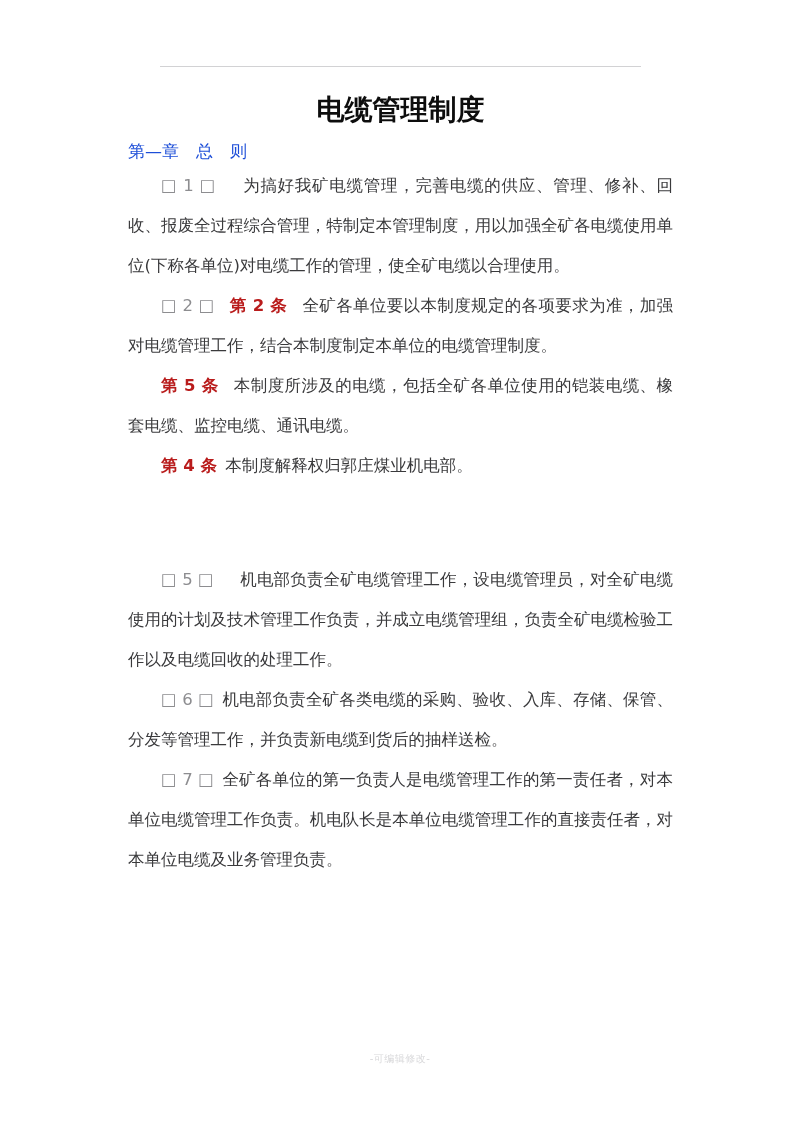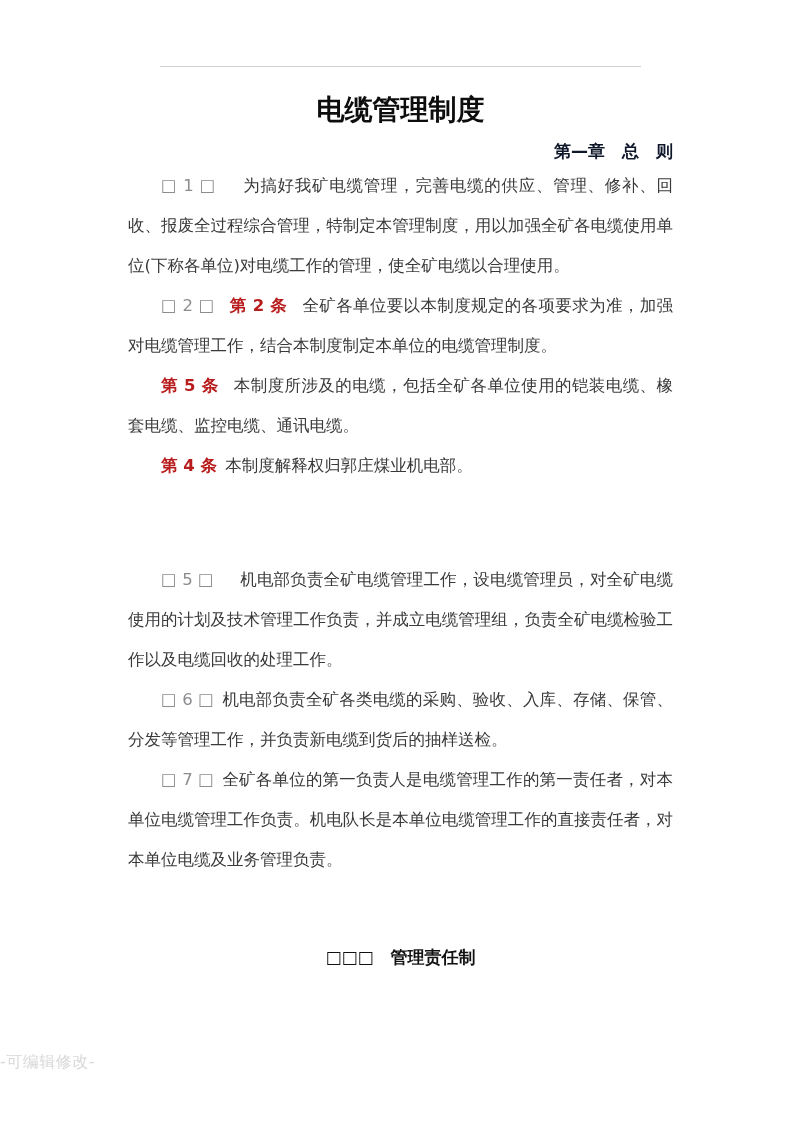--- a/index.html
+++ b/index.html
@@ -51,25 +51,25 @@
     text-align: center;
     letter-spacing: 0px;
     line-height: 40px;
     margin: 0;
     padding: 0 0 0 0;
     color: #0d0d0d;
   }
 
   .chapter-sub {
     font-size: 17px;
-    font-weight: 700;
-    text-align: right;
+    font-weight: 400;
+    text-align: left;
     line-height: 30px;
     margin: 6px 0 0 0;
-    color: #0f172a;
+    color: #1d4ed8;
   }
 
   .chapter-head {
     font-size: 17px;
     font-weight: 700;
     text-align: center;
     line-height: 30px;
     margin: 0;
     color: #111111;
   }
@@ -107,21 +107,22 @@
   .sp { display: inline-block; width: 1.6em; }
   .sp-sm { display: inline-block; width: 0.9em; }
   .sp-xs { display: inline-block; width: 0.5em; }
 
   
   .footer {
     position: absolute;
     left: 0;
     top: 1052px;
     width: 800px;
-    font-size: 16px;
+    text-align: center;
+    font-size: 10px;
     color: #d8d8da;
     letter-spacing: 0.5px;
   }
 </style>
 </head>
 <body>
 
 <div class="page">
 
   <div class="top-rule"></div>
@@ -160,19 +161,18 @@
     <p class="body">
       <span class="tofu">□ 6 □</span><span class="sp-xs"></span><span class="n">机电部负责全矿各类电缆的采购、验收、入库、存储、保管、分发等管理工作，并负责新电缆到货后的抽样送检。</span>
     </p>
 
     <p class="body">
       <span class="tofu">□ 7 □</span><span class="sp-xs"></span><span class="n">全矿各单位的第一负责人是电缆管理工作的第一责任者，对本单位电缆管理工作负责。机电队长是本单位电缆管理工作的直接责任者，对本单位电缆及业务管理负责。</span>
     </p>
 
     <div class="gap-ch3"></div>
 
-    <div class="chapter-head">□□□　管理责任制</div>
 
   </div>
 
   <div class="footer">-可编辑修改-</div>
 
 </div>
 
 </body></html>

